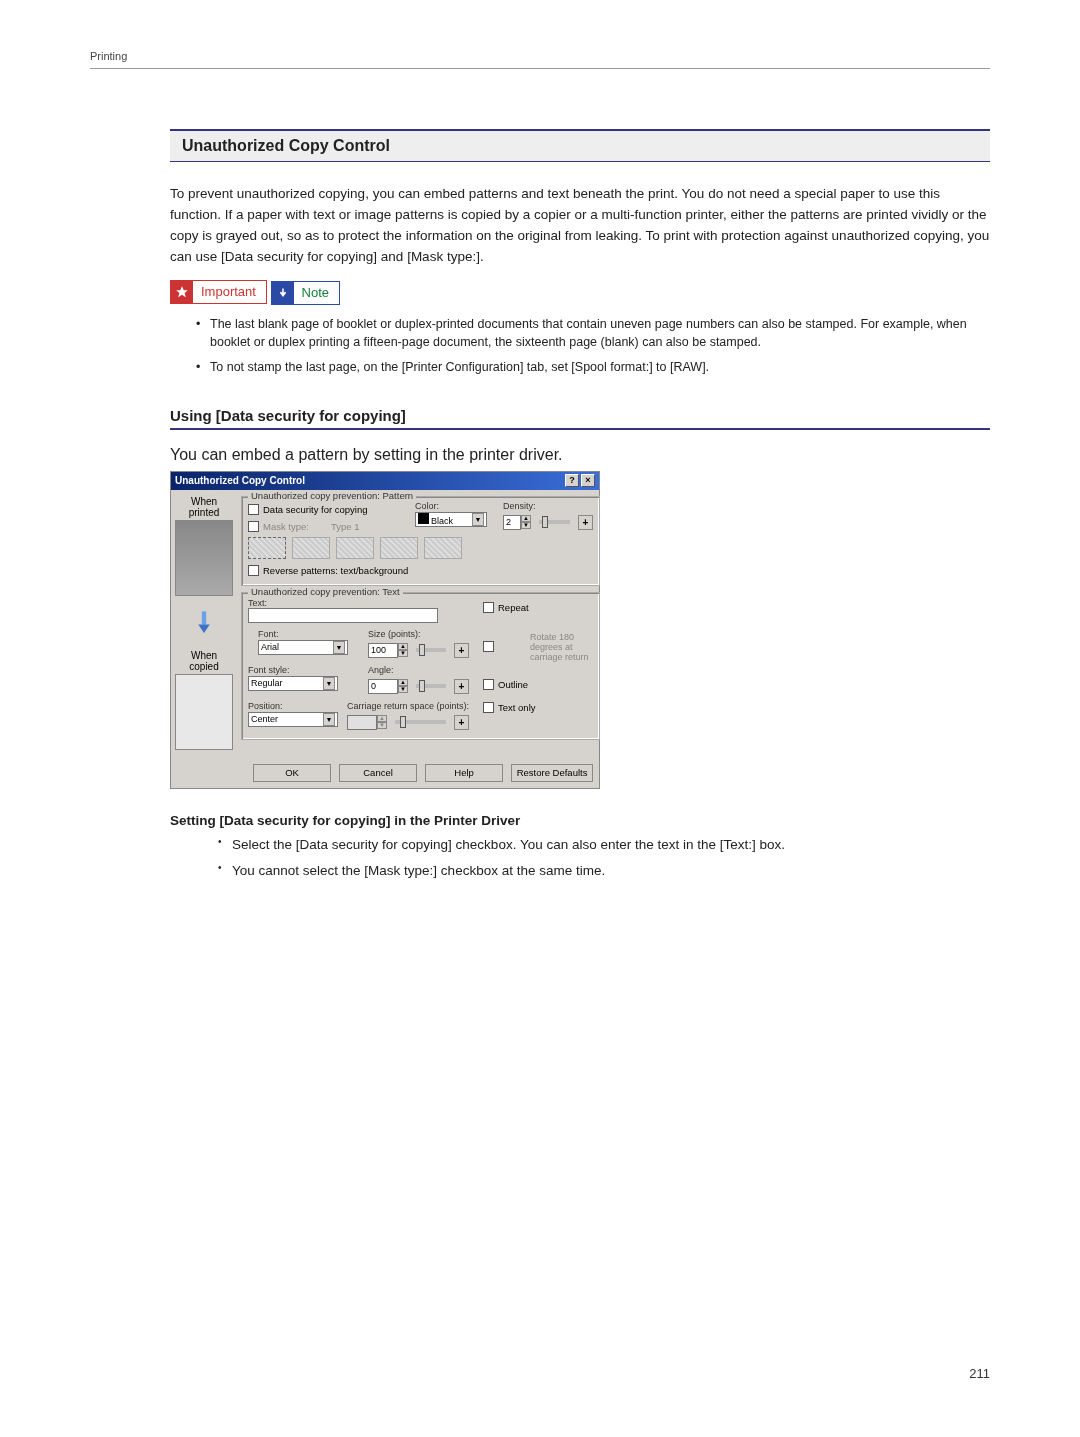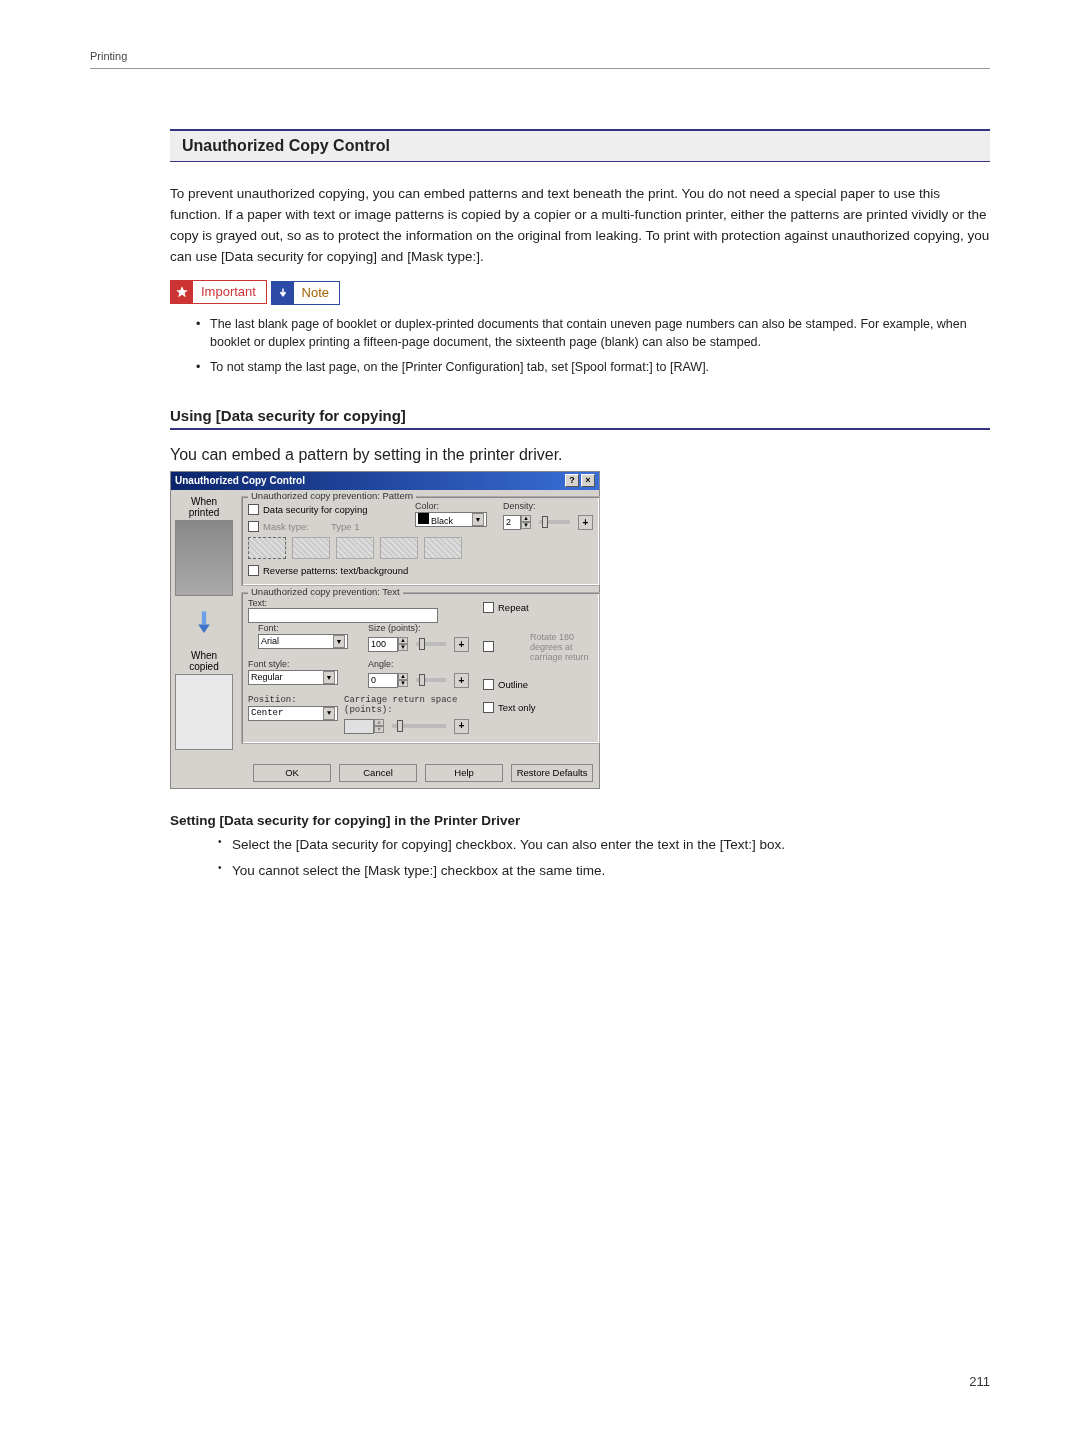--- a/index.html
+++ b/index.html
@@ -48,21 +48,21 @@
     align-items: center;
     justify-content: center;
     color: #fff;
   }
   .callout .label { padding: 0 10px 0 8px; font-size: 13px; }
   .callout-important { border-color: #cc3333; }
   .callout-important .icon { background: #cc3333; }
   .callout-important .label { color: #cc3333; }
   .callout-note { border-color: #2a4aa5; }
   .callout-note .icon { background: #2a4aa5; }
-  .callout-note .label { color: #a16207; }
+  .callout-note .label { color: #15803d; }
   ul.bullets { list-style: none; padding-left: 26px; margin: 6px 0 18px 0; }
   ul.bullets li { position: relative; padding-left: 14px; font-size: 12.5px; line-height: 1.5; margin-bottom: 6px; }
   ul.bullets li::before { content: "•"; position: absolute; left: 0; top: 0; }
   ul.bullets.red li { color: #c22; }
   .subheading {
     font-size: 15px;
     font-weight: bold;
     border-bottom: 2px solid #333380;
     padding-bottom: 4px;
     margin: 30px 0 16px 0;
@@ -178,21 +178,21 @@
     font-size:9.5px;
     text-align:center;
     line-height:16px;
   }
   .btnbar .btn:last-child { width:84px; margin-left:auto; }
   .col { display:flex; flex-direction:column; }
   .subsub { font-weight:bold; font-size:13.5px; margin:4px 0 6px 0; }
   ul.bullets2 { list-style:none; padding-left:48px; }
   ul.bullets2 li { position:relative; padding-left:14px; font-size:13.5px; line-height:1.6; margin-bottom:4px; }
   ul.bullets2 li::before { content:"•"; position:absolute; left:0; top:0; font-size:10px; }
-  .page-num { position:absolute; bottom:48px; right:90px; font-size:13px; color:#333; }
+  .page-num { position:absolute; bottom:56px; right:90px; font-size:13px; color:#333; }
   .thumb-label { display:flex; align-items:center; justify-content:center; gap:3px; font-size:10px; }
 </style>
 </head>
 <body>
 
 <div class="page">
   <div class="header-bar">
     <span>Printing</span>
   </div>
 
@@ -305,21 +305,21 @@
           </div>
 
           <div class="gbox">
             <span class="gbox-title">Unauthorized copy prevention: Text</span>
             <div style="display:flex; gap:14px;">
               <div style="flex:1;">
                 <span class="field-label">Text:</span>
                 <div class="combo" style="width:190px;">
                     <span></span>
                   </div>
-                <div style="display:flex; gap:20px; padding-left:10px;">
+                <div style="display:flex; gap:20px; margin-top:6px;padding-left:10px;">
                   <div class="col" style="flex:1;">
                     <span class="field-label">Font:</span>
                     <div class="combo" style="width:90px;">
                         <span>Arial</span>
                         <span class="tri">▼</span>
                       </div>
                   </div>
                   <div class="col">
                     <span class="field-label">Size (points):</span>
                     <div class="row">
@@ -359,21 +359,21 @@
                             <span>▼</span>
                           </div>
                         </div>
                       <div class="slider" style="width:30px;">
                           <span class="thumbk"></span>
                         </div>
                       <div class="plusbtn">+</div>
                     </div>
                   </div>
                 </div>
-                <div style="display:flex; gap:6px; margin-top:4px;font-family:Liberation Mono, monospace;">
+                <div style="display:flex; gap:6px; margin-top:4px;">
                   <div class="col" style="flex:1;">
                     <span class="field-label">Position:</span>
                     <div class="combo" style="width:90px;">
                         <span>Center</span>
                         <span class="tri">▼</span>
                       </div>
                   </div>
                   <div class="col">
                     <span class="field-label disabled">Carriage return space (points):</span>
                     <div class="row">

